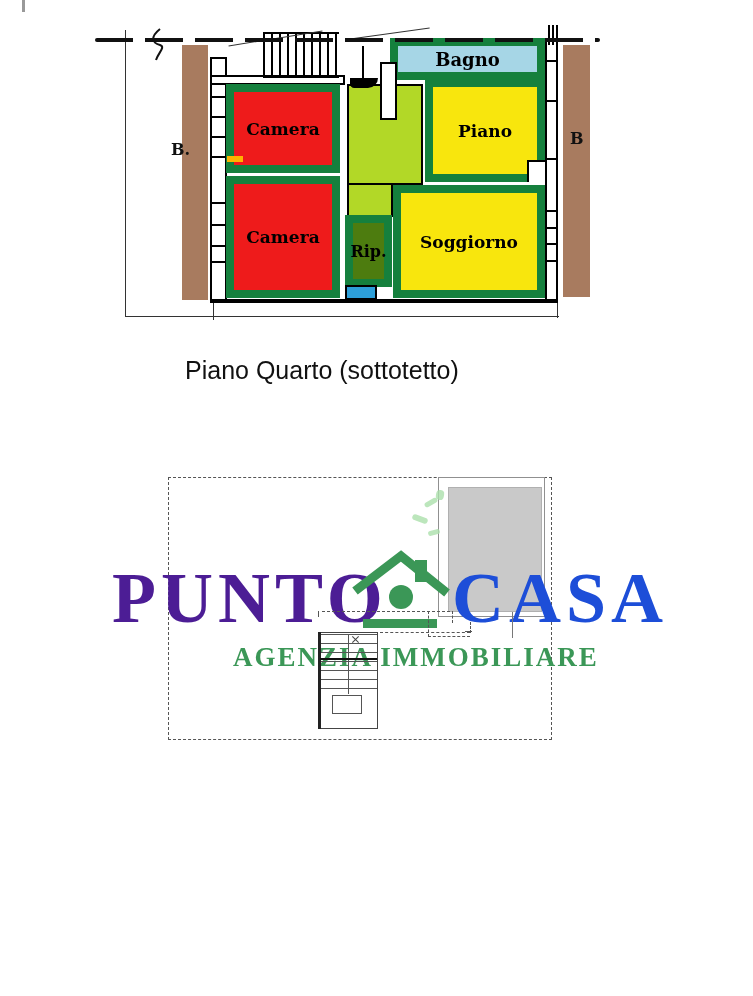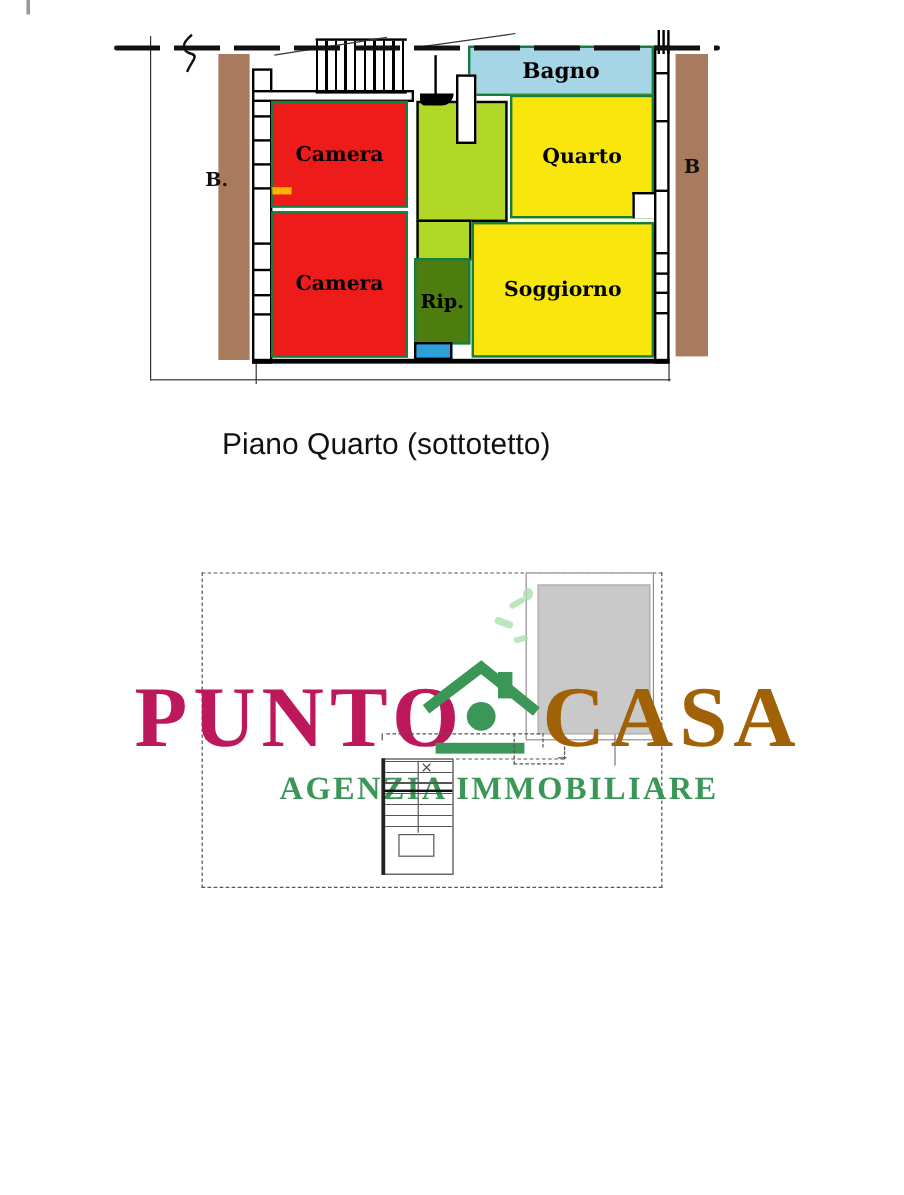--- a/index.html
+++ b/index.html
@@ -1,21 +1,21 @@
 <!DOCTYPE html>
 <html><head>
 <meta charset="utf-8">
 <style>
   html,body{margin:0;padding:0;background:#fff;}
   .page{position:relative;width:753px;height:996px;background:#fff;overflow:hidden;
         font-family:"DejaVu Serif",serif;}
   .abs{position:absolute;}
 
   
-  .room{position:absolute;border:2px solid #15803d;box-sizing:border-box;
+  .room{position:absolute;border:8px solid #15803d;box-sizing:border-box;
         display:flex;align-items:center;justify-content:center;z-index:3;}
   .room-label{font-weight:bold;font-size:17px;color:#000;white-space:nowrap;}
 
   #room-bagno{left:390px;top:38px;width:155px;height:42px;}
   #room-bagno .room-label{font-size:18px;}
   #room-cucina{left:425px;top:79px;width:120px;height:103px;}
   #room-camera-top{left:226px;top:84px;width:114px;height:89px;}
   #room-camera-bottom{left:226px;top:176px;width:114px;height:122px;}
   #room-rip{left:345px;top:215px;width:47px;height:72px;}
   #room-rip .room-label{font-size:16px;}
@@ -152,21 +152,21 @@
   <div class="abs" id="door-leaf"></div>
 
   <div class="room" id="hall-main" style="background: rgb(178, 216, 39);"></div>
   <div class="room" id="hall-stub" style="background: rgb(178, 216, 39);"></div>
 
   <div class="room" id="room-bagno" style="background: rgb(166, 214, 230);">
     <span class="room-label">Bagno</span>
   </div>
 
   <div class="room" id="room-cucina" style="background: rgb(248, 230, 13);">
-    <span class="room-label">Quarto</span>
+    <span class="room-label">Piano</span>
   </div>
 
   <div class="room" id="room-camera-top" style="background: rgb(238, 27, 27);">
     <span class="room-label">Camera</span>
   </div>
 
   <div class="room" id="room-camera-bottom" style="background: rgb(238, 27, 27);">
     <span class="room-label">Camera</span>
   </div>
 
@@ -182,22 +182,22 @@
   <div class="abs" id="chimney"></div>
   <div class="abs" id="cucina-notch"></div>
   <div class="abs" id="orange-mark"></div>
 
   <div class="abs" id="caption">Piano Quarto (sottotetto)</div>
 
   <div class="abs" id="lp-boundary"></div>
   <div class="abs" id="lp-gray-outline"></div>
   <div class="abs" id="lp-gray" style="background: rgb(201, 201, 201);"></div>
 
-  <div class="brand" id="logo-punto" style="color: #be185d;">PUNTO</div>
-  <div class="brand" id="logo-casa" style="color: #a16207;">CASA</div>
+  <div class="brand" id="logo-punto" style="color: #4c1d95;">PUNTO</div>
+  <div class="brand" id="logo-casa" style="color: #1d4ed8;">CASA</div>
   <div class="brand" id="logo-tagline" style="color: rgb(59, 151, 87);">AGENZIA IMMOBILIARE</div>
   <div class="abs" id="logo-house" style="color: rgb(59, 151, 87);">
     <svg width="102" height="82" viewBox="0 0 102 82">
       <rect x="65" y="12" width="12" height="22" fill="currentColor"></rect>
       <path d="M 5 43 L 51 8 L 97 45" stroke="currentColor" stroke-width="9" fill="none"></path>
       <circle cx="51" cy="49" r="12" fill="currentColor"></circle>
       <rect x="13" y="71" width="74" height="9" fill="currentColor"></rect>
     </svg>
   </div>
   <div class="smoke" id="smoke1"></div>

